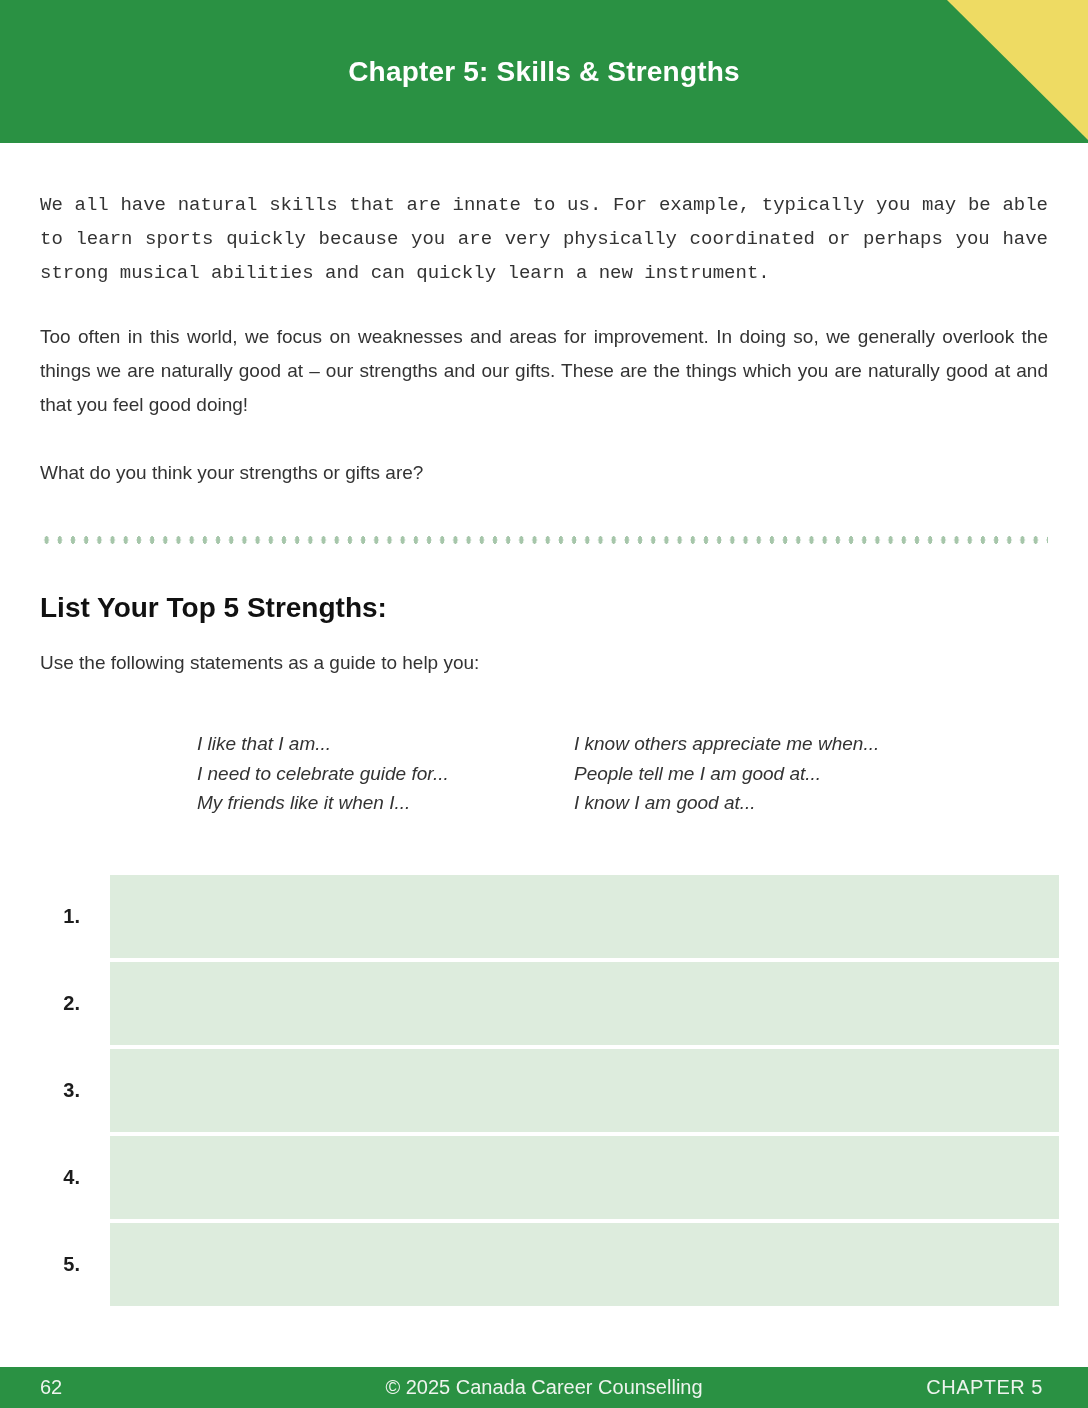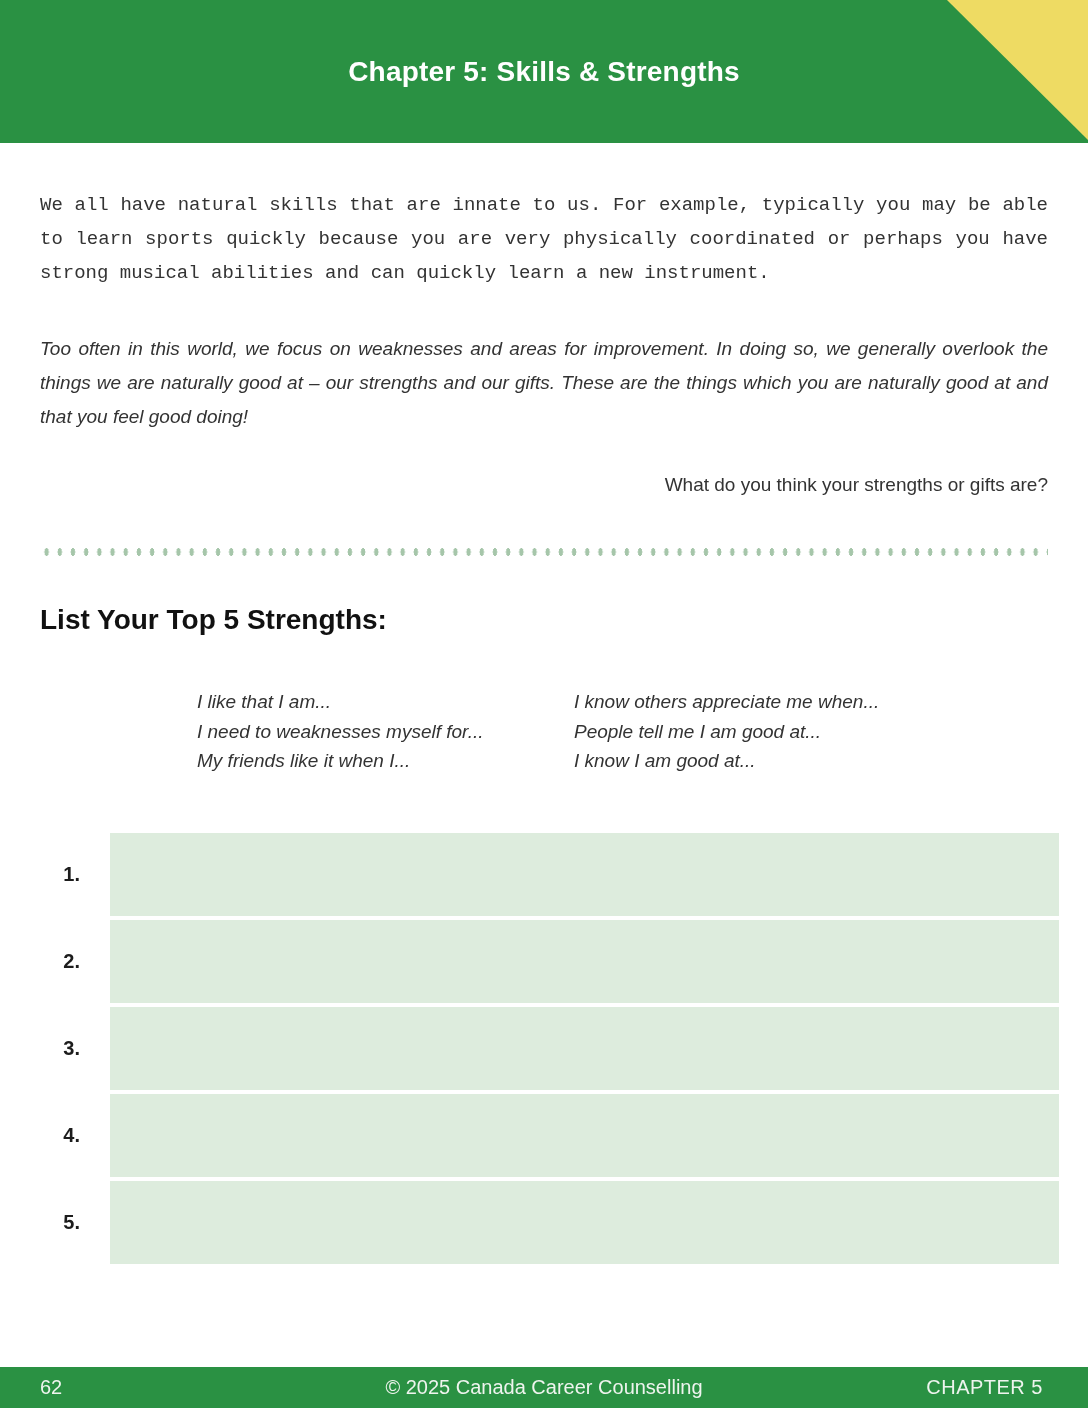--- a/index.html
+++ b/index.html
@@ -42,26 +42,25 @@
   }
 
   
   .content {
     padding: 0 40px;
   }
   .body-text {
     font-size: 19px;
     line-height: 34px;
     color: #333333;
-    text-align: right;
   }
   .justify { text-align: justify; }
 
   .p1 { margin-top: 45px; font-family: Liberation Mono, monospace; }
-  .p2 { margin-top: 42px; font-style: italic; }
+  .p2 { margin-top: 30px; }
   .p3 { margin-top: 34px; }
 
   .dotted-divider {
     margin-top: 45px;
     height: 10px;
     width: 100%;
     background-image: radial-gradient(ellipse 2.4px 4px at 50% 50%, #a6c6aa 97%, transparent 100%);
     background-size: 13.2px 10px;
     background-repeat: repeat-x;
     background-position: left center;
@@ -152,25 +151,26 @@
     <p class="body-text justify p1">We all have natural skills that are innate to us. For example, typically you may be able to learn sports quickly because you are very physically coordinated or perhaps you have strong musical abilities and can quickly learn a new instrument.</p>
 
     <p class="body-text justify p2">Too often in this world, we focus on weaknesses and areas for improvement. In doing so, we generally overlook the things we are naturally good at – our strengths and our gifts. These are the things which you are naturally good at and that you feel good doing!</p>
 
     <p class="body-text p3">What do you think your strengths or gifts are?</p>
 
     <div class="dotted-divider"></div>
 
     <h2 class="section-heading">List Your Top 5 Strengths:</h2>
 
+    <p class="body-text instruction">Use the following statements as a guide to help you:</p>
 
     <div class="guides">
       <div class="guide-col left">
         <span>I like that I am...</span>
-        <span>I need to weaknesses myself for...</span>
+        <span>I need to celebrate guide for...</span>
         <span>My friends like it when I...</span>
       </div>
       <div class="guide-col right">
         <span>I know others appreciate me when...</span>
         <span>People tell me I am good at...</span>
         <span>I know I am good at...</span>
       </div>
     </div>
 
     <div class="strengths-list">

